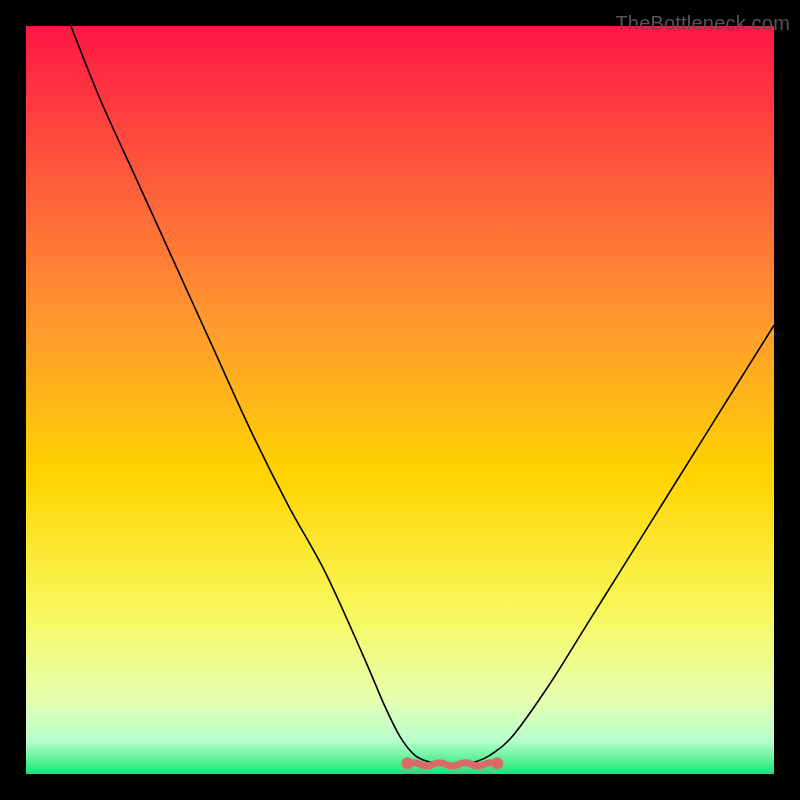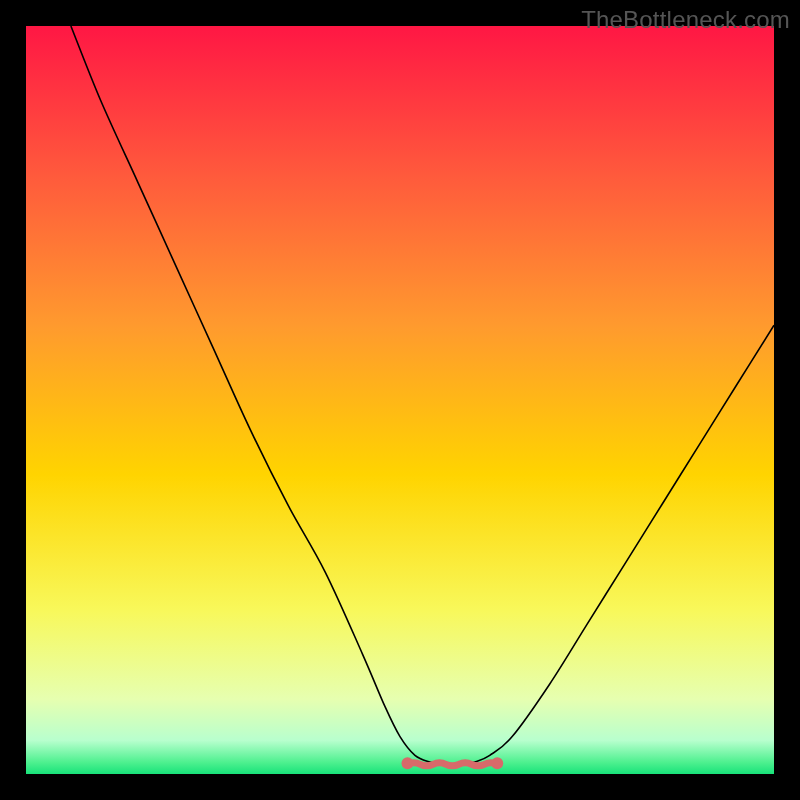--- a/index.html
+++ b/index.html
@@ -20,24 +20,24 @@
   .plot {
     position: absolute;
     left: 26px;
     top: 26px;
     width: 748px;
     height: 748px;
     overflow: hidden;
   }
   .watermark {
     position: absolute;
-    top: 6px;
+    top: 12px;
     right: 10px;
     color: #555;
-    font-size: 24px;
+    font-size: 20px;
     font-weight: 400;
     letter-spacing: 0.2px;
     user-select: none;
   }
   svg { display: block; }
   .curve {
     fill: none;
     stroke: #000;
     stroke-width: 1.6;
   }

